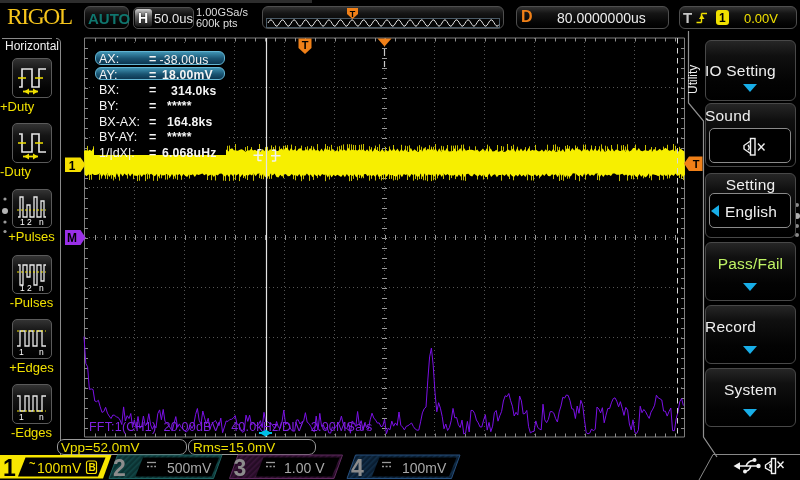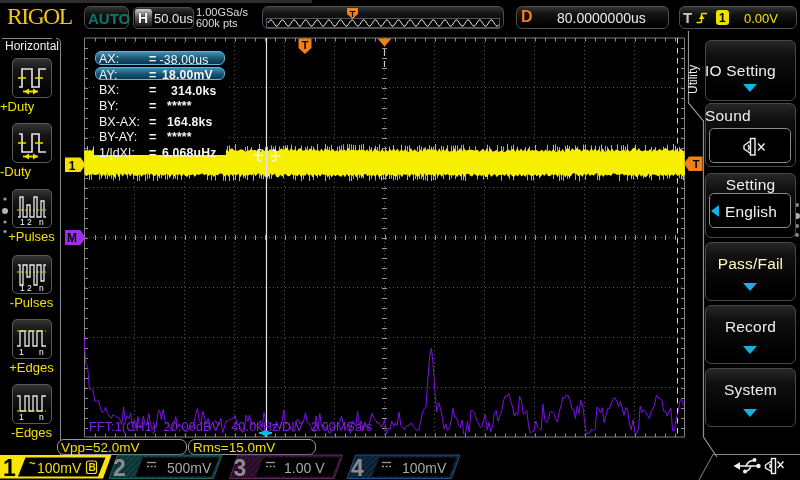--- a/index.html
+++ b/index.html
@@ -181,24 +181,24 @@
   <path d="M8,9 q2.3,2.5 0,5"></path>
   <path d="M18,7.5 l6.5,7 M24.5,7.5 l-6.5,7"></path>
  </g>
 </svg>
 <div class="mbtn" style="left:705px;top:172.5px;width:91px;height:65.5px"></div>
 <div class="abs" style="left:705px;top:176px;width:91px;text-align:center;color:#efefef;font-size:15.5px;letter-spacing:0.2px">Setting</div>
 <div class="abs" style="left:709px;top:193px;width:82px;height:35px;background:#000;border:1px solid #8a8a8a;border-radius:5px"></div>
 <div class="abs" style="left:712px;top:203px;width:78px;text-align:center;color:#efefef;font-size:15.5px;letter-spacing:0.2px">English</div>
 <div class="abs" style="left:711px;top:205px;width:0;height:0;border-top:6px solid transparent;border-bottom:6px solid transparent;border-right:8px solid #18aee8"></div>
 <div class="mbtn" style="left:705px;top:241.5px;width:91px;height:59px"></div>
-<div class="abs" style="left:705px;top:254.5px;width:91px;text-align:center;color:#fef9c3;font-size:15.5px;letter-spacing:0.2px">Pass/Fail</div>
+<div class="abs" style="left:705px;top:254.5px;width:91px;text-align:center;color:#bef264;font-size:15.5px;letter-spacing:0.2px">Pass/Fail</div>
 <div class="tri" style="left:743px;top:282.5px"></div>
 <div class="mbtn" style="left:705px;top:305px;width:91px;height:59px"></div>
-<div class="abs" style="left:705px;top:318px;width:91px;text-align:center;color:#efefef;font-size:15.5px;letter-spacing:0.2px">Record</div>
+<div class="abs" style="left:705px;top:318px;width:91px;color:#efefef;font-size:15.5px;letter-spacing:0.2px">Record</div>
 <div class="tri" style="left:743px;top:346px"></div>
 <div class="mbtn" style="left:705px;top:367.5px;width:91px;height:59px"></div>
 <div class="abs" style="left:705px;top:380.5px;width:91px;text-align:center;color:#efefef;font-size:15.5px;letter-spacing:0.2px">System</div>
 <div class="tri" style="left:743px;top:408.5px"></div>
 
 <svg class="abs" style="left:725px;top:452px" width="75" height="26" viewBox="0 0 75 26">
  <g stroke="#f2f2f2" stroke-width="1.5" fill="none">
   <path d="M15,14 H32"></path>
   <path d="M21,14 q2,-5 7,-5.5"></path>
   <path d="M26,14 q-2,5.5 -6.5,5.5"></path>

